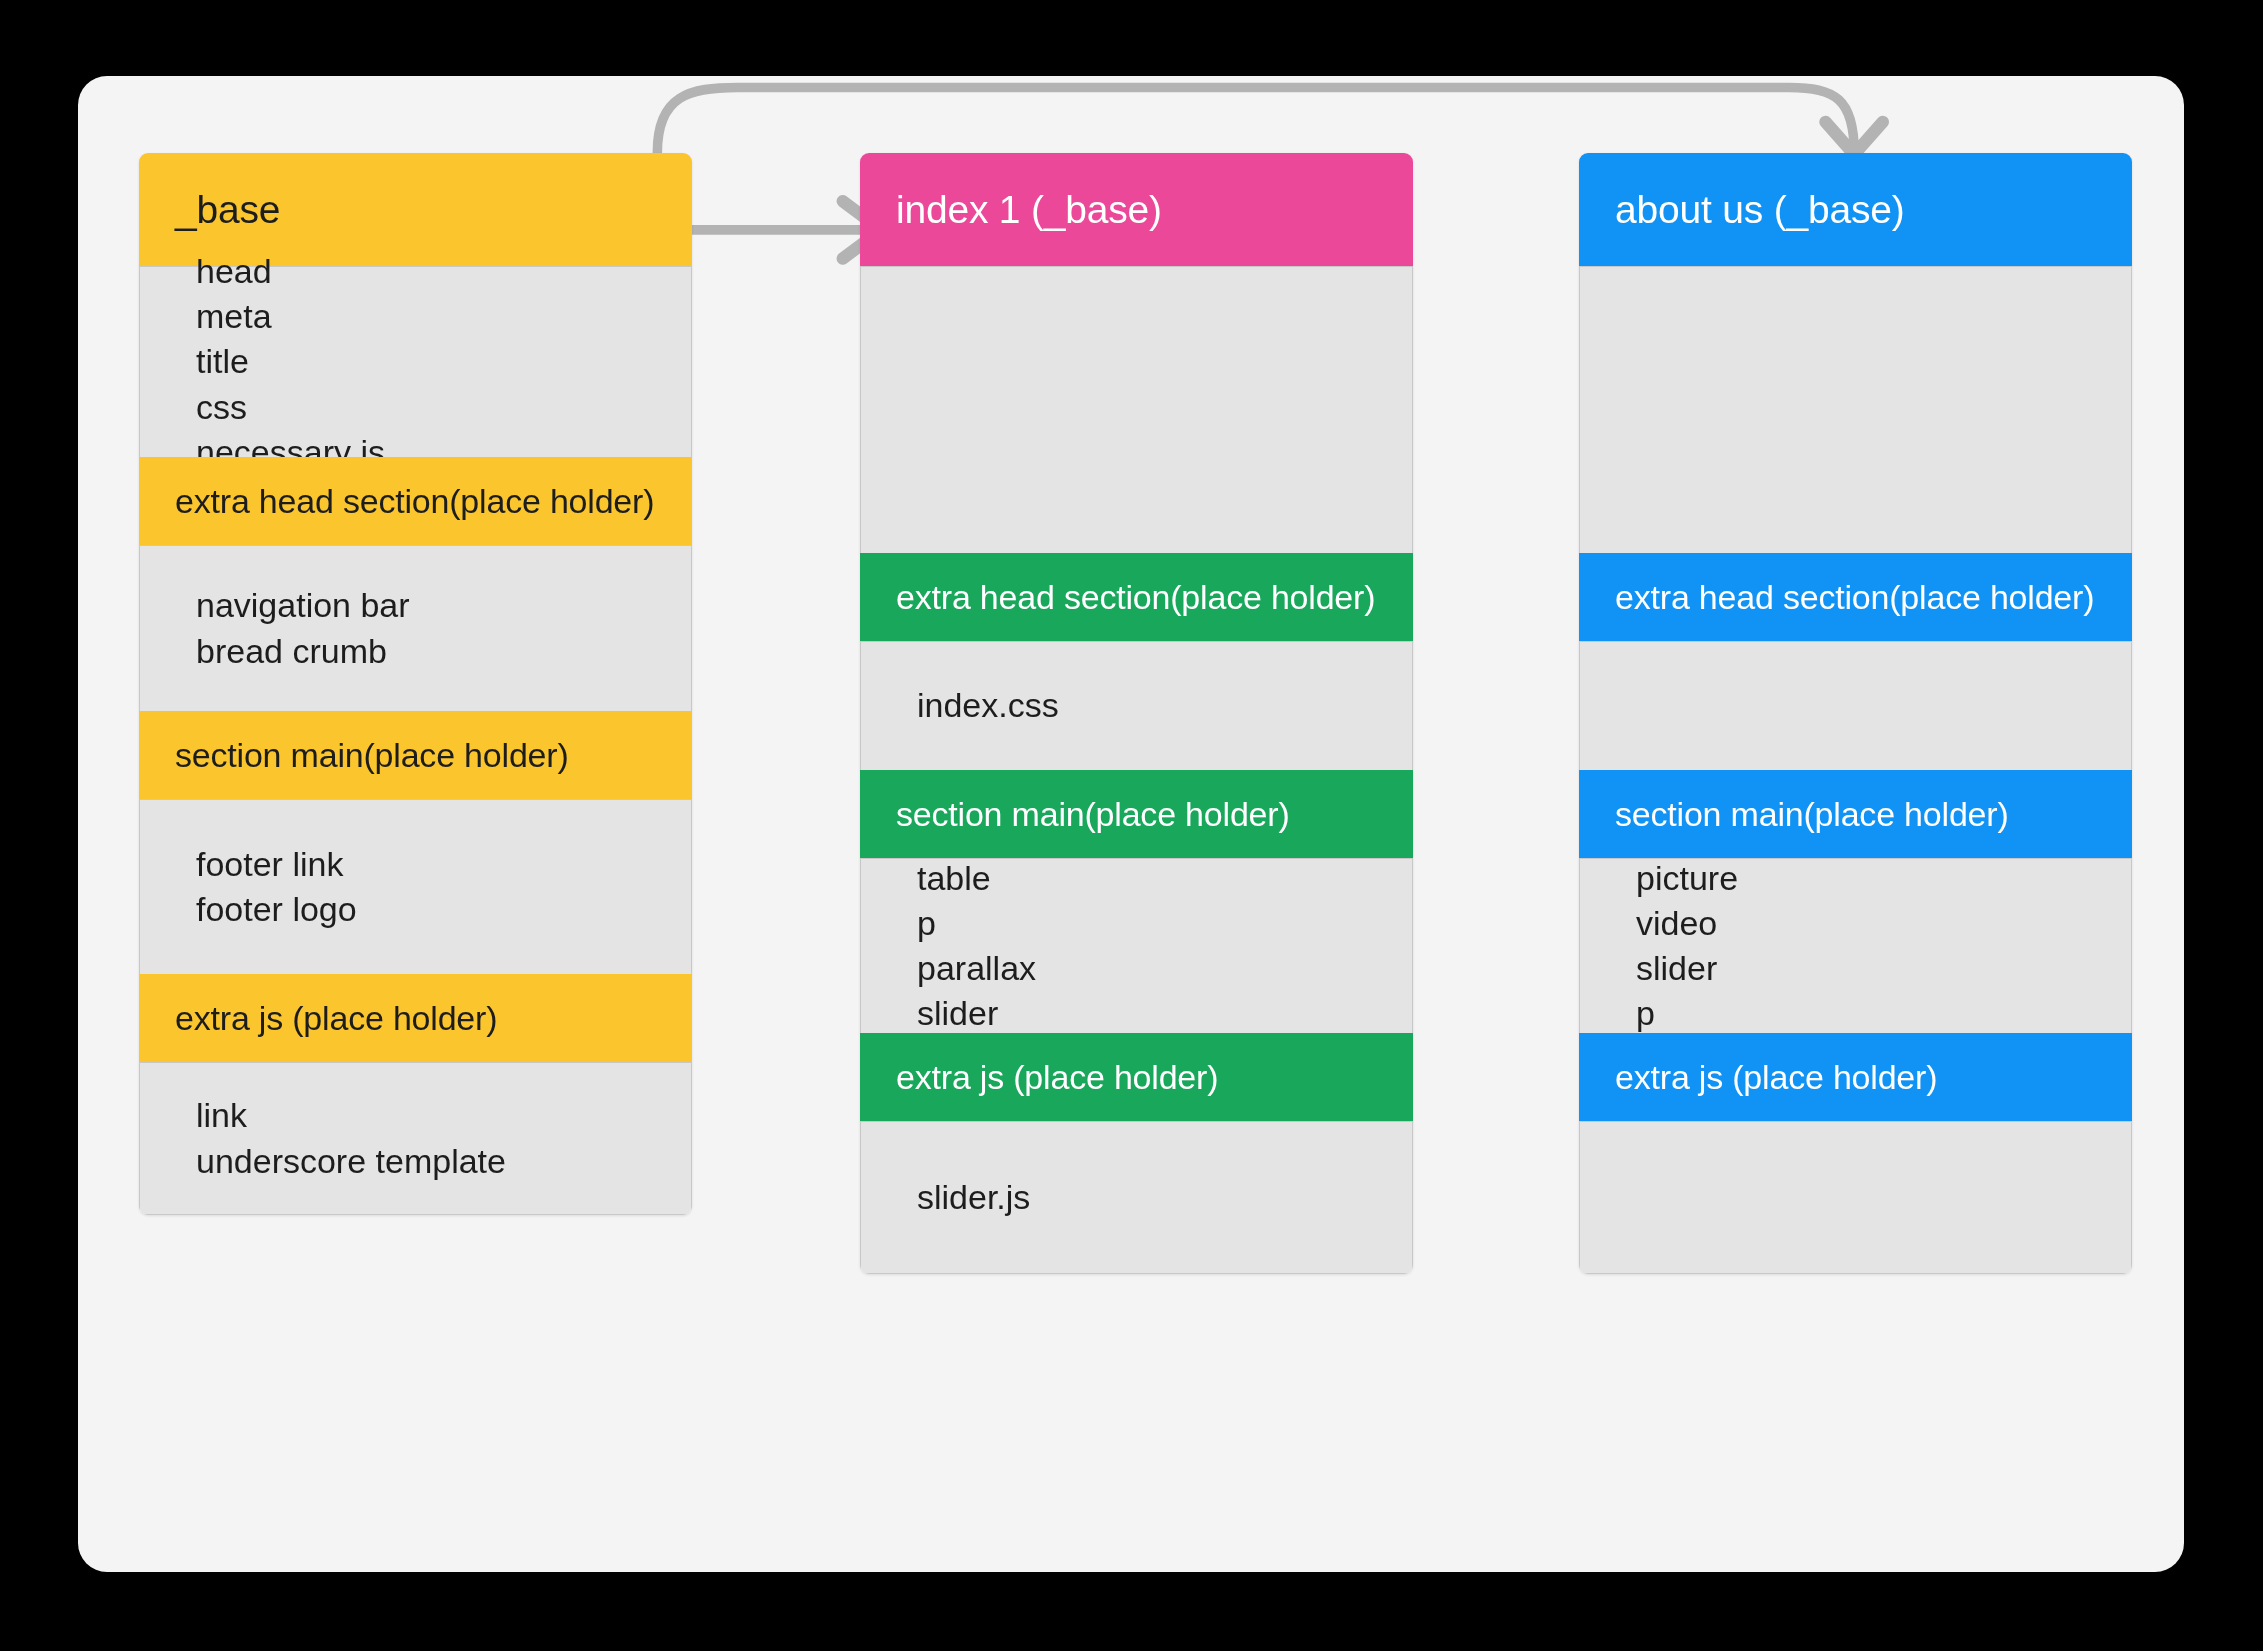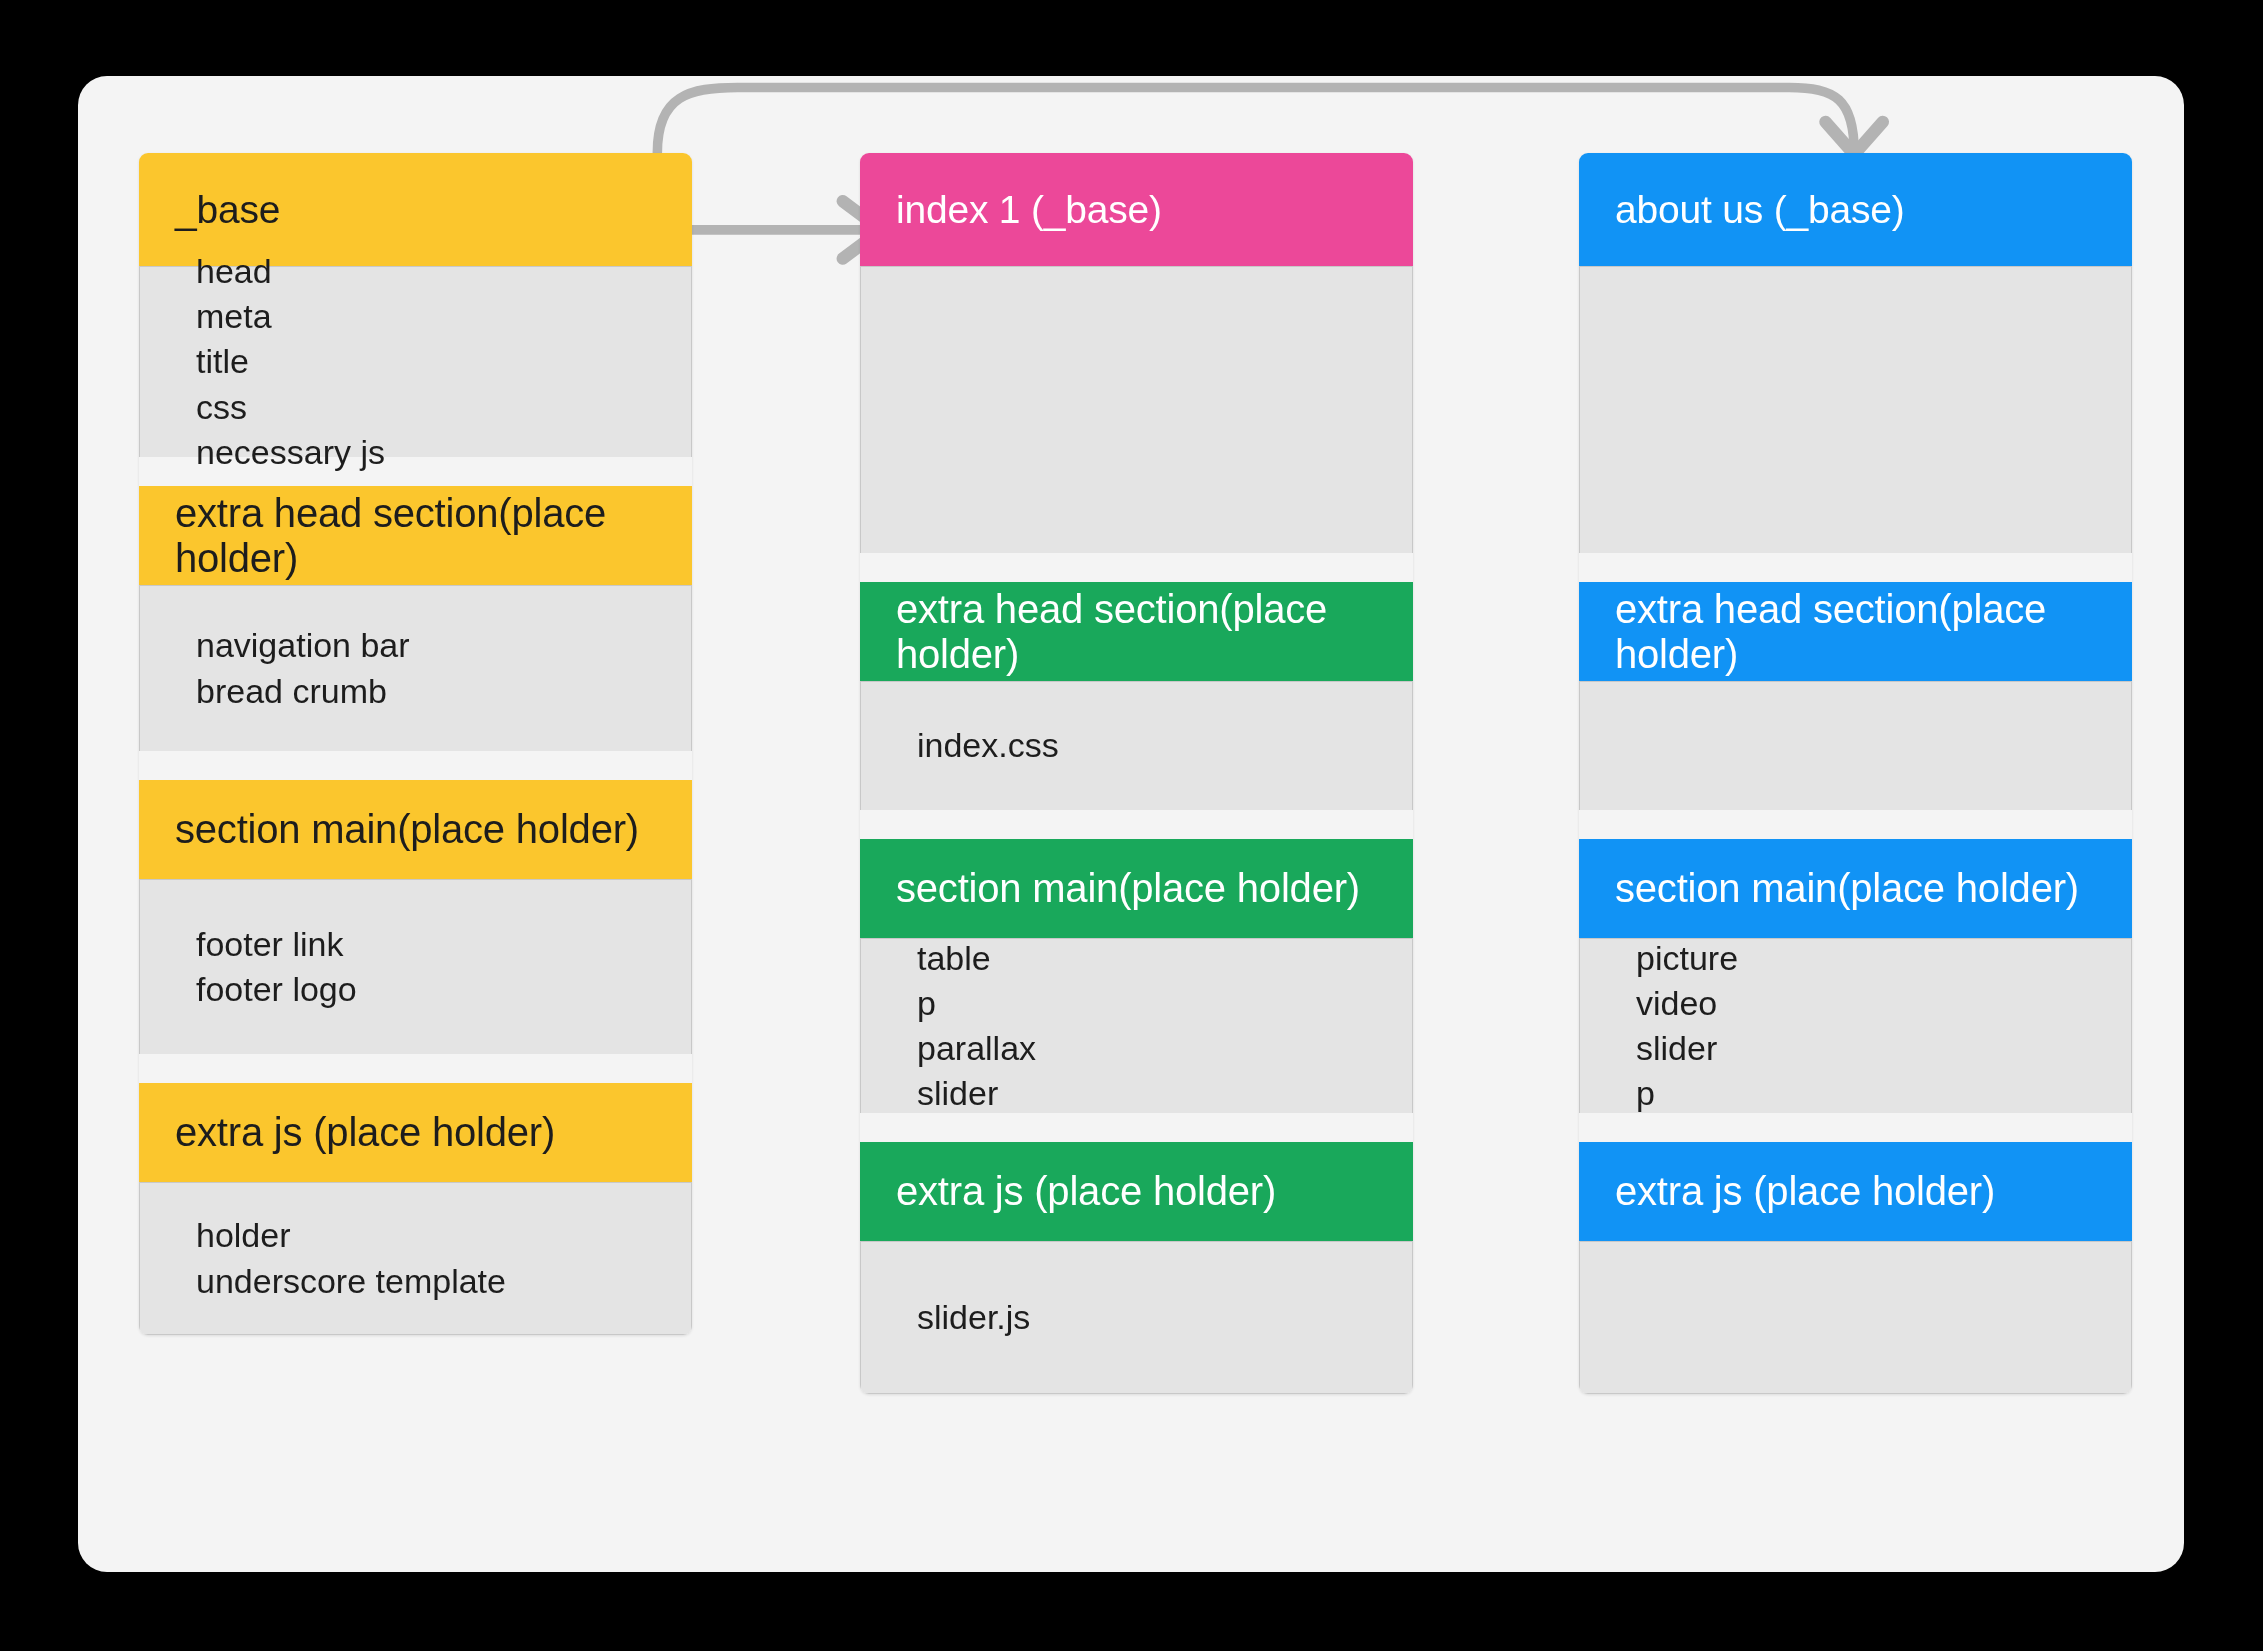--- a/index.html
+++ b/index.html
@@ -62,25 +62,24 @@
   .band.header {
     height: 113px;
     font-size: 39px;
     color: #ffffff;
     letter-spacing: -0.2px;
   }
 
   .band.header.dark-text { color: #1d1d1d; }
 
   .band.accent {
-    height: 99px;
-    font-size: 40px;
+    height: 88px;
+    font-size: 34px;
     color: #ffffff;
     letter-spacing: -0.2px;
-    margin-top: 29px;
   }
 
   .band.accent.dark-text { color: #1d1d1d; }
 
   .band.plain {
     background: #e4e4e4;
     border-top: 1px solid #c8c8c8;
     border-left: 1px solid #c8c8c8;
     border-right: 1px solid #c8c8c8;
     padding-top: 21px;
@@ -150,21 +149,21 @@
       <div class="band plain" style="height:175px">
         <div class="line">footer link</div>
         <div class="line">footer logo</div>
       </div>
 
       <div class="band accent dark-text" style="background:#fbc62d">
         <span>extra js (place holder)</span>
       </div>
 
       <div class="band plain last" style="height:153px">
-        <div class="line">holder</div>
+        <div class="line">link</div>
         <div class="line">underscore template</div>
       </div>
     </div>
 
     <div class="column col-1">
       <div class="band header" style="background:#ec4899">
         <span>index 1 (_base)</span>
       </div>
 
       <div class="band plain" style="height:287px">

